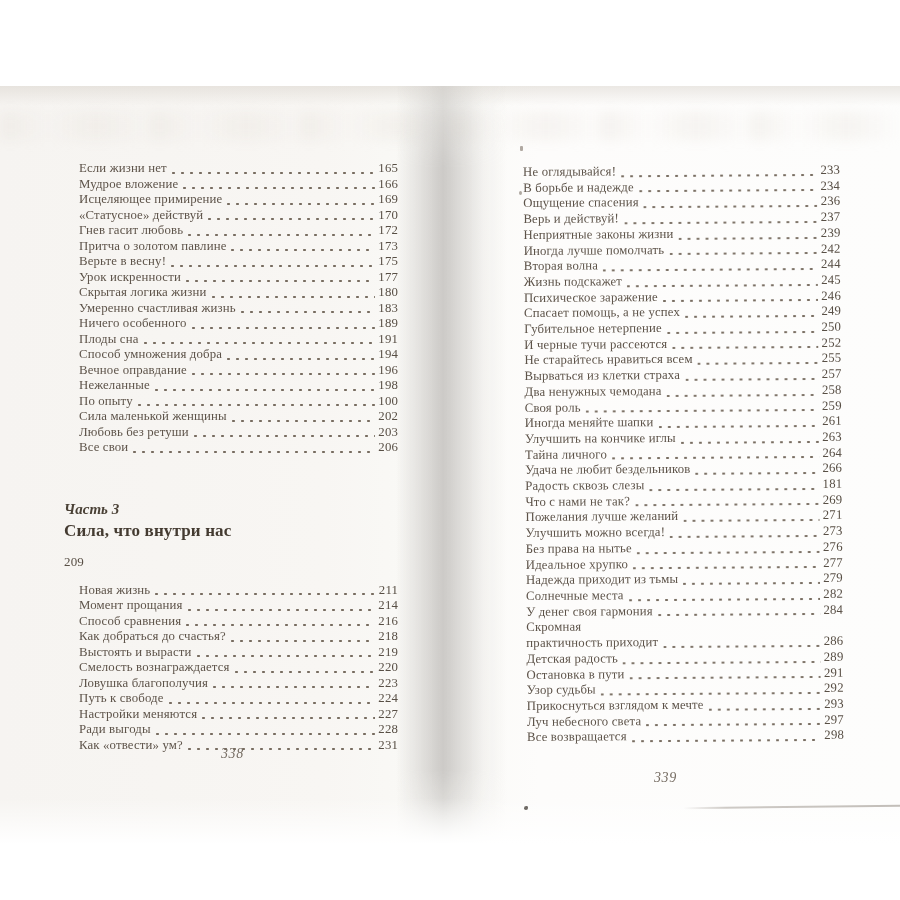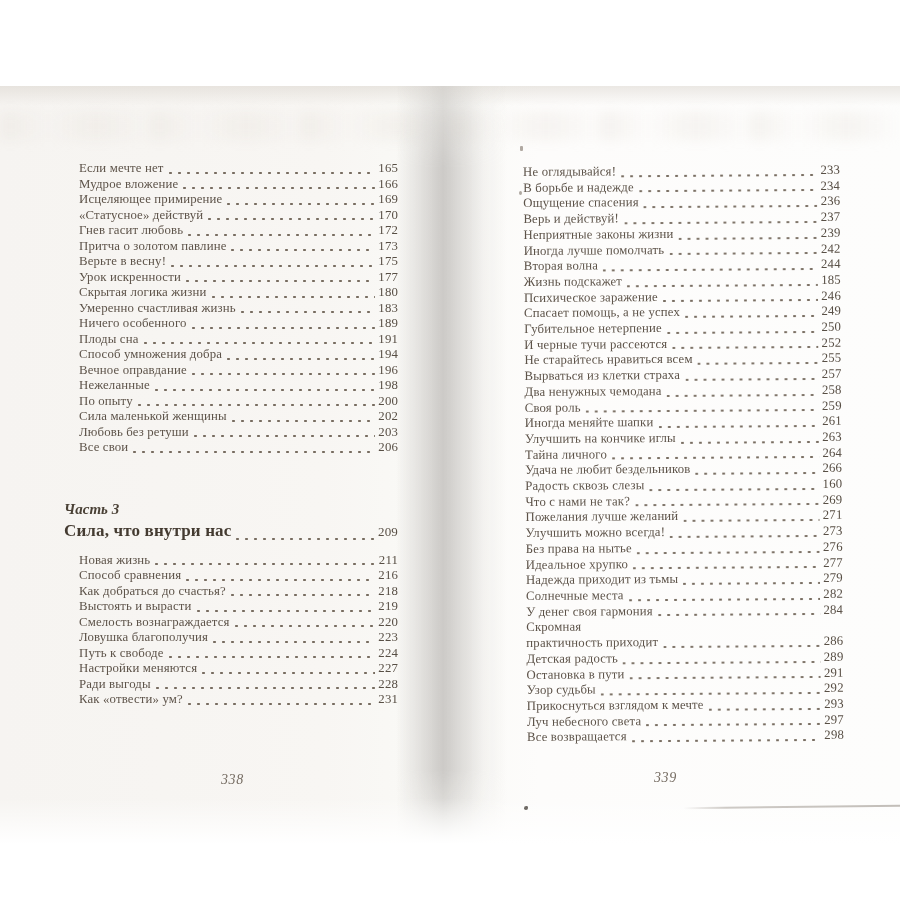--- a/index.html
+++ b/index.html
@@ -53,55 +53,55 @@
   }
   .right-toc .row{line-height:15.7px;}
   .t{white-space:nowrap;}
   .p{white-space:nowrap;color:#584f45;}
   .dots{
     flex:1 1 auto;align-self:flex-end;height:4px;
     margin:0 3px 2px 5px;
     background-image:radial-gradient(circle at 1.5px 2px,#776c60 1.05px,rgba(119,108,96,0) 1.5px);
     background-size:9px 4px;background-repeat:repeat-x;
   }
-  .section{margin:44px 0 9px -15px;}
+  .section{margin:44px 12px 9px -15px;}
   .s-label{
     font-weight:bold;font-style:italic;font-size:15px;
     line-height:19px;color:#4a4136;
   }
-  .row.s-title{font-size:17px;font-weight:bold;line-height:24px;color:#443b31;}
+  .row.s-title{font-size:17px;font-weight:bold;line-height:24px;color:#443b31;flex-direction:column;}
   .row.s-title .p{font-weight:normal;font-size:13px;}
   .row.s-title .dots{margin-bottom:3px;}
   
   .folio{
     position:absolute;z-index:2;font-style:italic;
     font-size:14px;color:#756c62;letter-spacing:0.6px;
   }
-  .left-folio{left:221px;top:772px;}
+  .left-folio{left:221px;top:746px;}
   .right-folio{left:654px;top:770px;}
   
   .speck{position:absolute;z-index:3;}
   .speck-a{left:524px;top:806px;width:4px;height:4px;background:#56504a;border-radius:60% 40% 55% 50%;opacity:0.85;}
   .speck-b{left:520px;top:146px;width:3px;height:5px;background:#9d958c;border-radius:1px;opacity:0.8;}
   .speck-c{left:519px;top:191px;width:3px;height:4px;background:#8d857b;border-radius:50%;opacity:0.7;}
 </style>
 </head>
 <body>
 
 <div class="photo">
   <div class="top-edge"></div>
   <div class="mottle"></div>
   <div class="gutter"></div>
   <div class="bottom-white"></div>
   <div class="edge-line"></div>
 </div>
 
 <div class="toc left-toc">
     <div class="row">
-      <span class="t">Если мечте нет</span>
+      <span class="t">Если жизни нет</span>
       <span class="dots"></span>
       <span class="p">165</span>
     </div>
     <div class="row">
       <span class="t">Мудрое вложение</span>
       <span class="dots"></span>
       <span class="p">166</span>
     </div>
     <div class="row">
       <span class="t">Исцеляющее примирение</span>
@@ -164,21 +164,21 @@
       <span class="p">196</span>
     </div>
     <div class="row">
       <span class="t">Нежеланные</span>
       <span class="dots"></span>
       <span class="p">198</span>
     </div>
     <div class="row">
       <span class="t">По опыту</span>
       <span class="dots"></span>
-      <span class="p">200</span>
+      <span class="p">100</span>
     </div>
     <div class="row">
       <span class="t">Сила маленькой женщины</span>
       <span class="dots"></span>
       <span class="p">202</span>
     </div>
     <div class="row">
       <span class="t">Любовь без ретуши</span>
       <span class="dots"></span>
       <span class="p">203</span>
@@ -195,20 +195,25 @@
         <span class="dots"></span>
         <span class="p">209</span>
       </div>
     </div>
     <div class="row">
       <span class="t">Новая жизнь</span>
       <span class="dots"></span>
       <span class="p">211</span>
     </div>
     <div class="row">
+      <span class="t">Момент прощания</span>
+      <span class="dots"></span>
+      <span class="p">214</span>
+    </div>
+    <div class="row">
       <span class="t">Способ сравнения</span>
       <span class="dots"></span>
       <span class="p">216</span>
     </div>
     <div class="row">
       <span class="t">Как добраться до счастья?</span>
       <span class="dots"></span>
       <span class="p">218</span>
     </div>
     <div class="row">
@@ -279,21 +284,21 @@
       <span class="p">242</span>
     </div>
     <div class="row">
       <span class="t">Вторая волна</span>
       <span class="dots"></span>
       <span class="p">244</span>
     </div>
     <div class="row">
       <span class="t">Жизнь подскажет</span>
       <span class="dots"></span>
-      <span class="p">185</span>
+      <span class="p">245</span>
     </div>
     <div class="row">
       <span class="t">Психическое заражение</span>
       <span class="dots"></span>
       <span class="p">246</span>
     </div>
     <div class="row">
       <span class="t">Спасает помощь, а не успех</span>
       <span class="dots"></span>
       <span class="p">249</span>
@@ -344,21 +349,21 @@
       <span class="p">264</span>
     </div>
     <div class="row">
       <span class="t">Удача не любит бездельников</span>
       <span class="dots"></span>
       <span class="p">266</span>
     </div>
     <div class="row">
       <span class="t">Радость сквозь слезы</span>
       <span class="dots"></span>
-      <span class="p">160</span>
+      <span class="p">181</span>
     </div>
     <div class="row">
       <span class="t">Что с нами не так?</span>
       <span class="dots"></span>
       <span class="p">269</span>
     </div>
     <div class="row">
       <span class="t">Пожелания лучше желаний</span>
       <span class="dots"></span>
       <span class="p">271</span>

